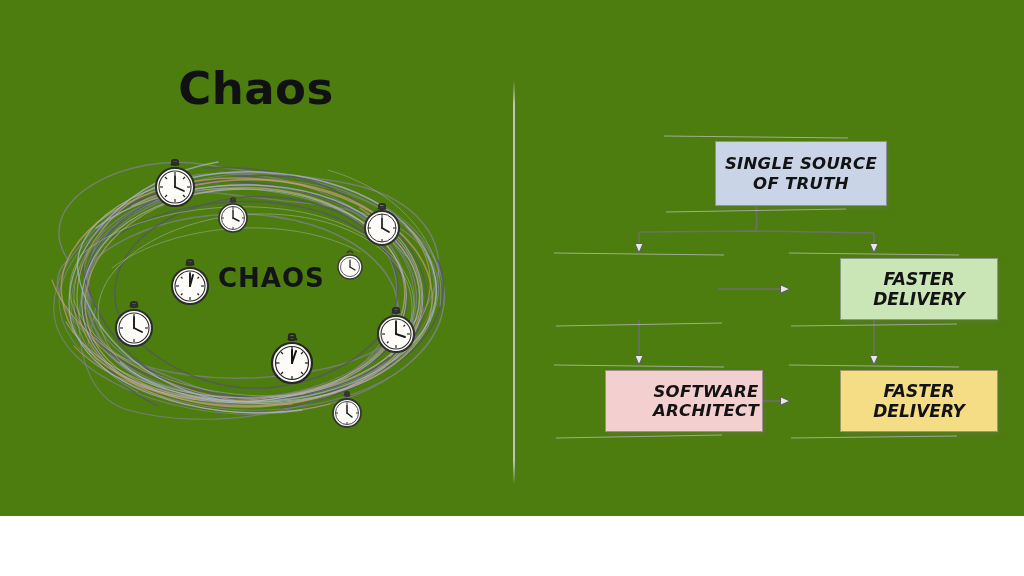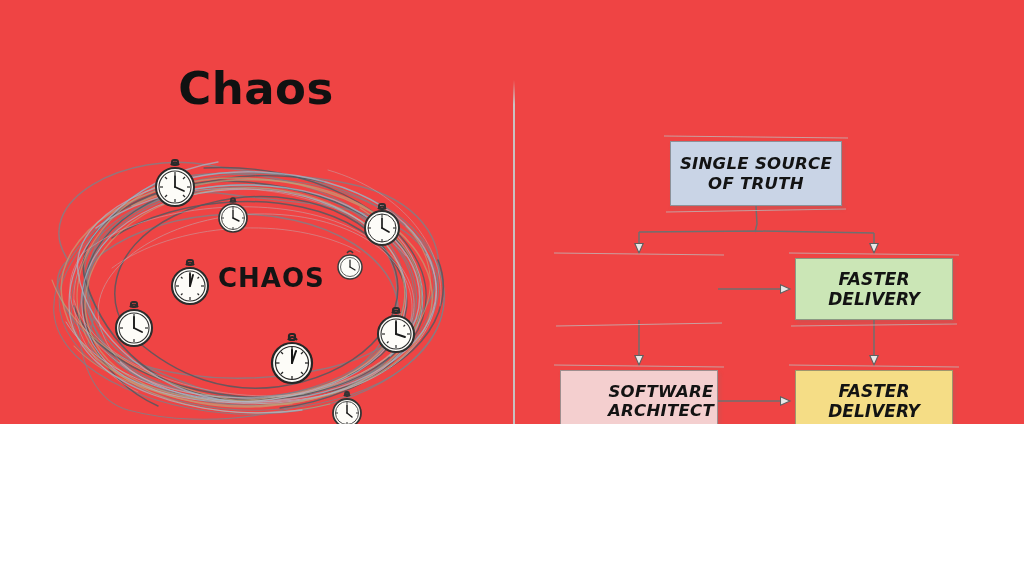--- a/index.html
+++ b/index.html
@@ -7,22 +7,22 @@
     margin: 0;
     padding: 0;
     background: #ffffff;
   }
   body {
     font-family: "Liberation Sans", sans-serif;
   }
   #canvas {
     position: relative;
     width: 1024px;
-    height: 424px;
-    background: #ef4444;
+    height: 516px;
+    background: #4d7c0f;
     overflow: hidden;
   }
 
   
   #left-panel {
     position: absolute;
     left: 0;
     top: 0;
     width: 512px;
     height: 576px;
@@ -96,20 +96,21 @@
     align-items: center;
     justify-content: center;
     text-align: center;
     font-family: "DejaVu Sans", sans-serif;
     font-style: italic;
     font-weight: 700;
     color: #131313;
     line-height: 1.18;
     border: 1.6px solid rgba(90,90,90,0.55);
     box-shadow: 2px 3px 4px rgba(120,120,120,0.22);
+    margin-left: 45px;
   }
   .flow-box .bx-txt {
     display: block;
     padding: 0 6px;
   }
   #box-ssot {
     left: 158px; top: 141px; width: 172px; height: 65px;
     background: #c9d4e6;
     font-size: 16.5px;
     font-variant: small-caps;

